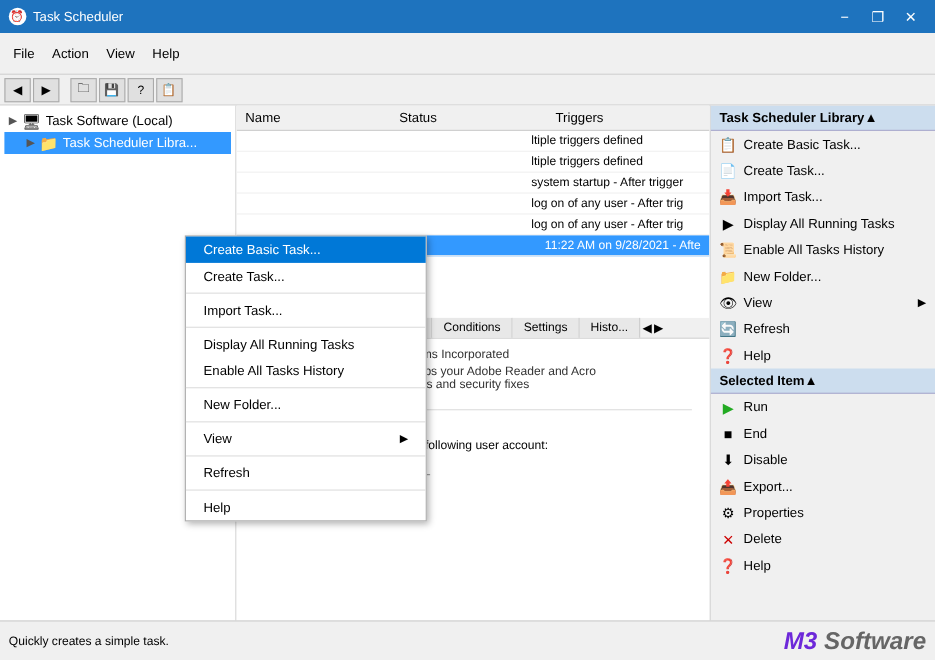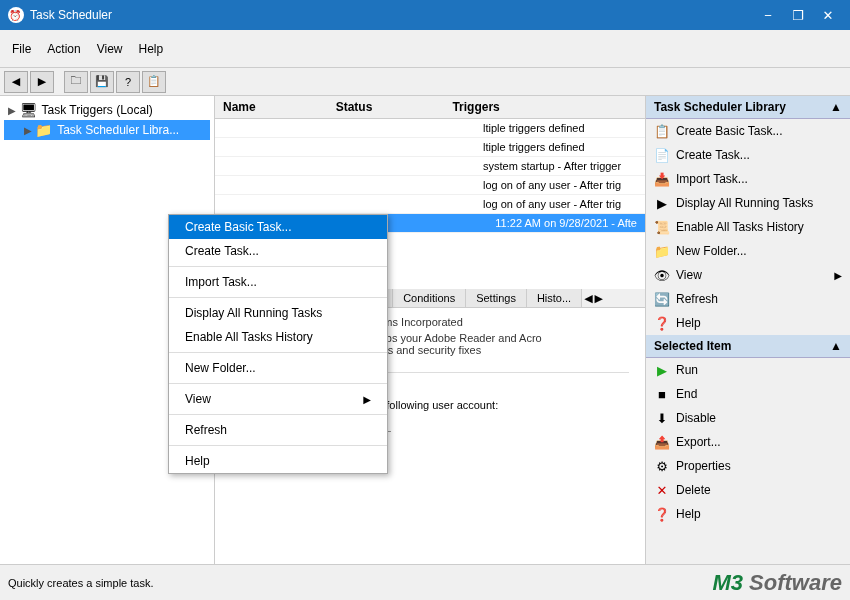--- a/index.html
+++ b/index.html
@@ -113,23 +113,23 @@
       flex: 1;
       background: white;
       overflow: hidden;
       position: relative;
     }
     .center-header {
       display: flex;
       background: #f0f0f0;
       border-bottom: 1px solid #ccc;
       padding: 4px 8px;
-      font-weight: bold;
-      font-size: 12px;
-      gap: 80px;
+      font-weight: normal;
+      font-size: 12px;
+      gap: 108px;
     }
     .task-list {
       overflow: hidden;
       height: 170px;
     }
     .task-row {
       display: flex;
       padding: 3px 8px;
       font-size: 11px;
       border-bottom: 1px solid #f0f0f0;
@@ -196,21 +196,20 @@
       overflow: hidden;
     }
     .actions-section-title {
       background: #cde;
       padding: 4px 8px;
       font-weight: bold;
       font-size: 12px;
       border-bottom: 1px solid #aac;
       display: flex;
       align-items: center;
-      justify-content: space-between;
     }
     .actions-section-arrow { font-size: 12px; }
     .action-item {
       display: flex;
       align-items: center;
       padding: 4px 8px;
       cursor: pointer;
       font-size: 12px;
       gap: 6px;
     }
@@ -307,21 +306,21 @@
   <button class="toolbar-btn">?</button>
   <button class="toolbar-btn">📋</button>
 </div>
 
 <div class="main-area" style="position:relative;">
 
   <div class="tree-panel">
     <div class="tree-item">
       <span class="tree-arrow">▶</span>
       <span class="tree-icon">🖥</span>
-      <span>Task Triggers (Local)</span>
+      <span>Task Software (Local)</span>
     </div>
     <div class="tree-item selected" style="padding-left: 20px;">
       <span class="tree-arrow">▶</span>
       <span class="tree-icon">📁</span>
       <span>Task Scheduler Libra...</span>
     </div>
   </div>
 
   <div class="center-panel">
 
@@ -510,14 +509,14 @@
     </div>
   </div>
 
 </div>
 
 <div class="status-bar">
   <span>Quickly creates a simple task.</span>
 </div>
 
 <div class="watermark">
-  <span style="color:#15803d; font-style:italic;">M3</span><span style="color:#666; font-style:italic;"> Software</span>
+  <span style="color:#6d28d9; font-style:italic;">M3</span><span style="color:#666; font-style:italic;"> Software</span>
 </div>
 
 </body></html>

